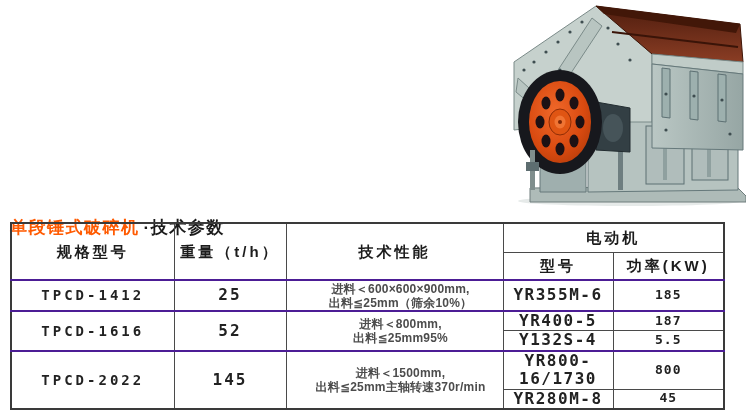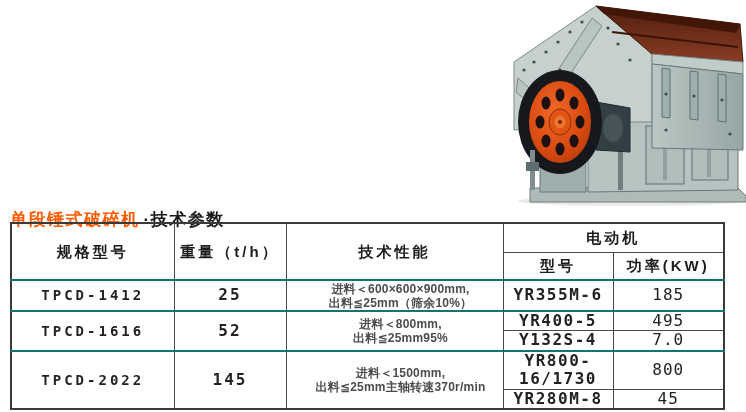--- a/index.html
+++ b/index.html
@@ -11,46 +11,46 @@
   
   .intro {
     position:absolute; left:28px; top:34px; width:462px;
     font-size:15.5px; line-height:28.5px; letter-spacing:2.4px;
     color:#2e2e2e; font-weight:600; text-align:justify; text-indent:2em;
   }
   
   .photo { position:absolute; left:500px; top:0; width:246px; height:207px; }
   
   .section-title {
-    position:absolute; left:10px; top:208px; font-size:17px; font-weight:700;
+    position:absolute; left:10px; top:216px; font-size:17px; font-weight:700;
     letter-spacing:1.5px; color:#1a1a1a; white-space:nowrap;
   }
   .section-title .hl { color:#ff5a00; }
   .section-title .rest { color:#1a1a1a; padding-left:4px; }
   
   .specs {
     position:absolute; left:10px; top:222px; width:713px;
     border-collapse:collapse; table-layout:fixed;
     border:2px solid #3a3a3a;
   }
   .specs th, .specs td {
     border:1px solid #4a4a4a; text-align:center; vertical-align:middle;
     padding:0; line-height:1.15; overflow:hidden;
   }
-  .specs tr.major > th, .specs tr.major > td { border-top:2px solid #0f766e; }
+  .specs tr.major > th, .specs tr.major > td { border-top:2px solid #4c1d95; }
   .rh1 { height:29px; } .rh2 { height:28px; }
   .rb1 { height:31px; } .rsa { height:17px; } .rsb { height:13px; }
   .rta { height:18px; } .rtb { height:14px; }
   .specs th { font-size:15px; font-weight:600; letter-spacing:3px; color:#1c1c1c; }
   .cell-model { font-family:"DejaVu Sans Mono",monospace; font-size:14px; letter-spacing:3px; font-weight:600; }
   .cell-weight { font-family:"DejaVu Sans Mono",monospace; font-size:16px; letter-spacing:2px; font-weight:600; }
   .cell-perf { text-align:right; padding-left:12px !important; font-size:12px; color:#4c4c4c; font-weight:600; letter-spacing:0.2px; }
   .cell-perf div { line-height:14px; white-space:nowrap; }
   .cell-motor { font-family:"DejaVu Sans Mono",monospace; font-size:16px; letter-spacing:1.5px; font-weight:600; }
-  .cell-power { font-family:"DejaVu Sans Mono",monospace; font-size:16px; letter-spacing:1px; font-weight:400;margin-top:16px; }
+  .cell-power { font-family:"DejaVu Sans Mono",monospace; font-size:13px; letter-spacing:1px; font-weight:700;margin-top:16px; }
 </style>
 </head>
 <body>
 
 <div class="page">
 
   <svg class="photo" viewBox="0 0 246 207" aria-hidden="true">
     <defs>
       <linearGradient id="gHopper" x1="0" y1="0" x2="0" y2="1">
         <stop offset="0" stop-color="#4f1d0e"></stop>
@@ -169,25 +169,25 @@
       </tr>
 
       <tr class="rsa major">
         <td class="cell-model" rowspan="2">TPCD-1616</td>
         <td class="cell-weight" rowspan="2">52</td>
         <td class="cell-perf" rowspan="2">
           <div>进料＜800mm,</div>
           <div>出料≦25mm95%</div>
         </td>
         <td class="cell-motor">YR400-5</td>
-        <td class="cell-power">495</td>
+        <td class="cell-power">187</td>
       </tr>
       <tr class="rsb">
         <td class="cell-motor">Y132S-4</td>
-        <td class="cell-power">7.0</td>
+        <td class="cell-power">5.5</td>
       </tr>
 
       <tr class="rta major">
         <td class="cell-model" rowspan="2">TPCD-2022</td>
         <td class="cell-weight" rowspan="2">145</td>
         <td class="cell-perf" rowspan="2">
           <div>进料＜1500mm,</div>
           <div>出料≦25mm主轴转速370r/min</div>
         </td>
         <td class="cell-motor">YR800-16/1730</td>

